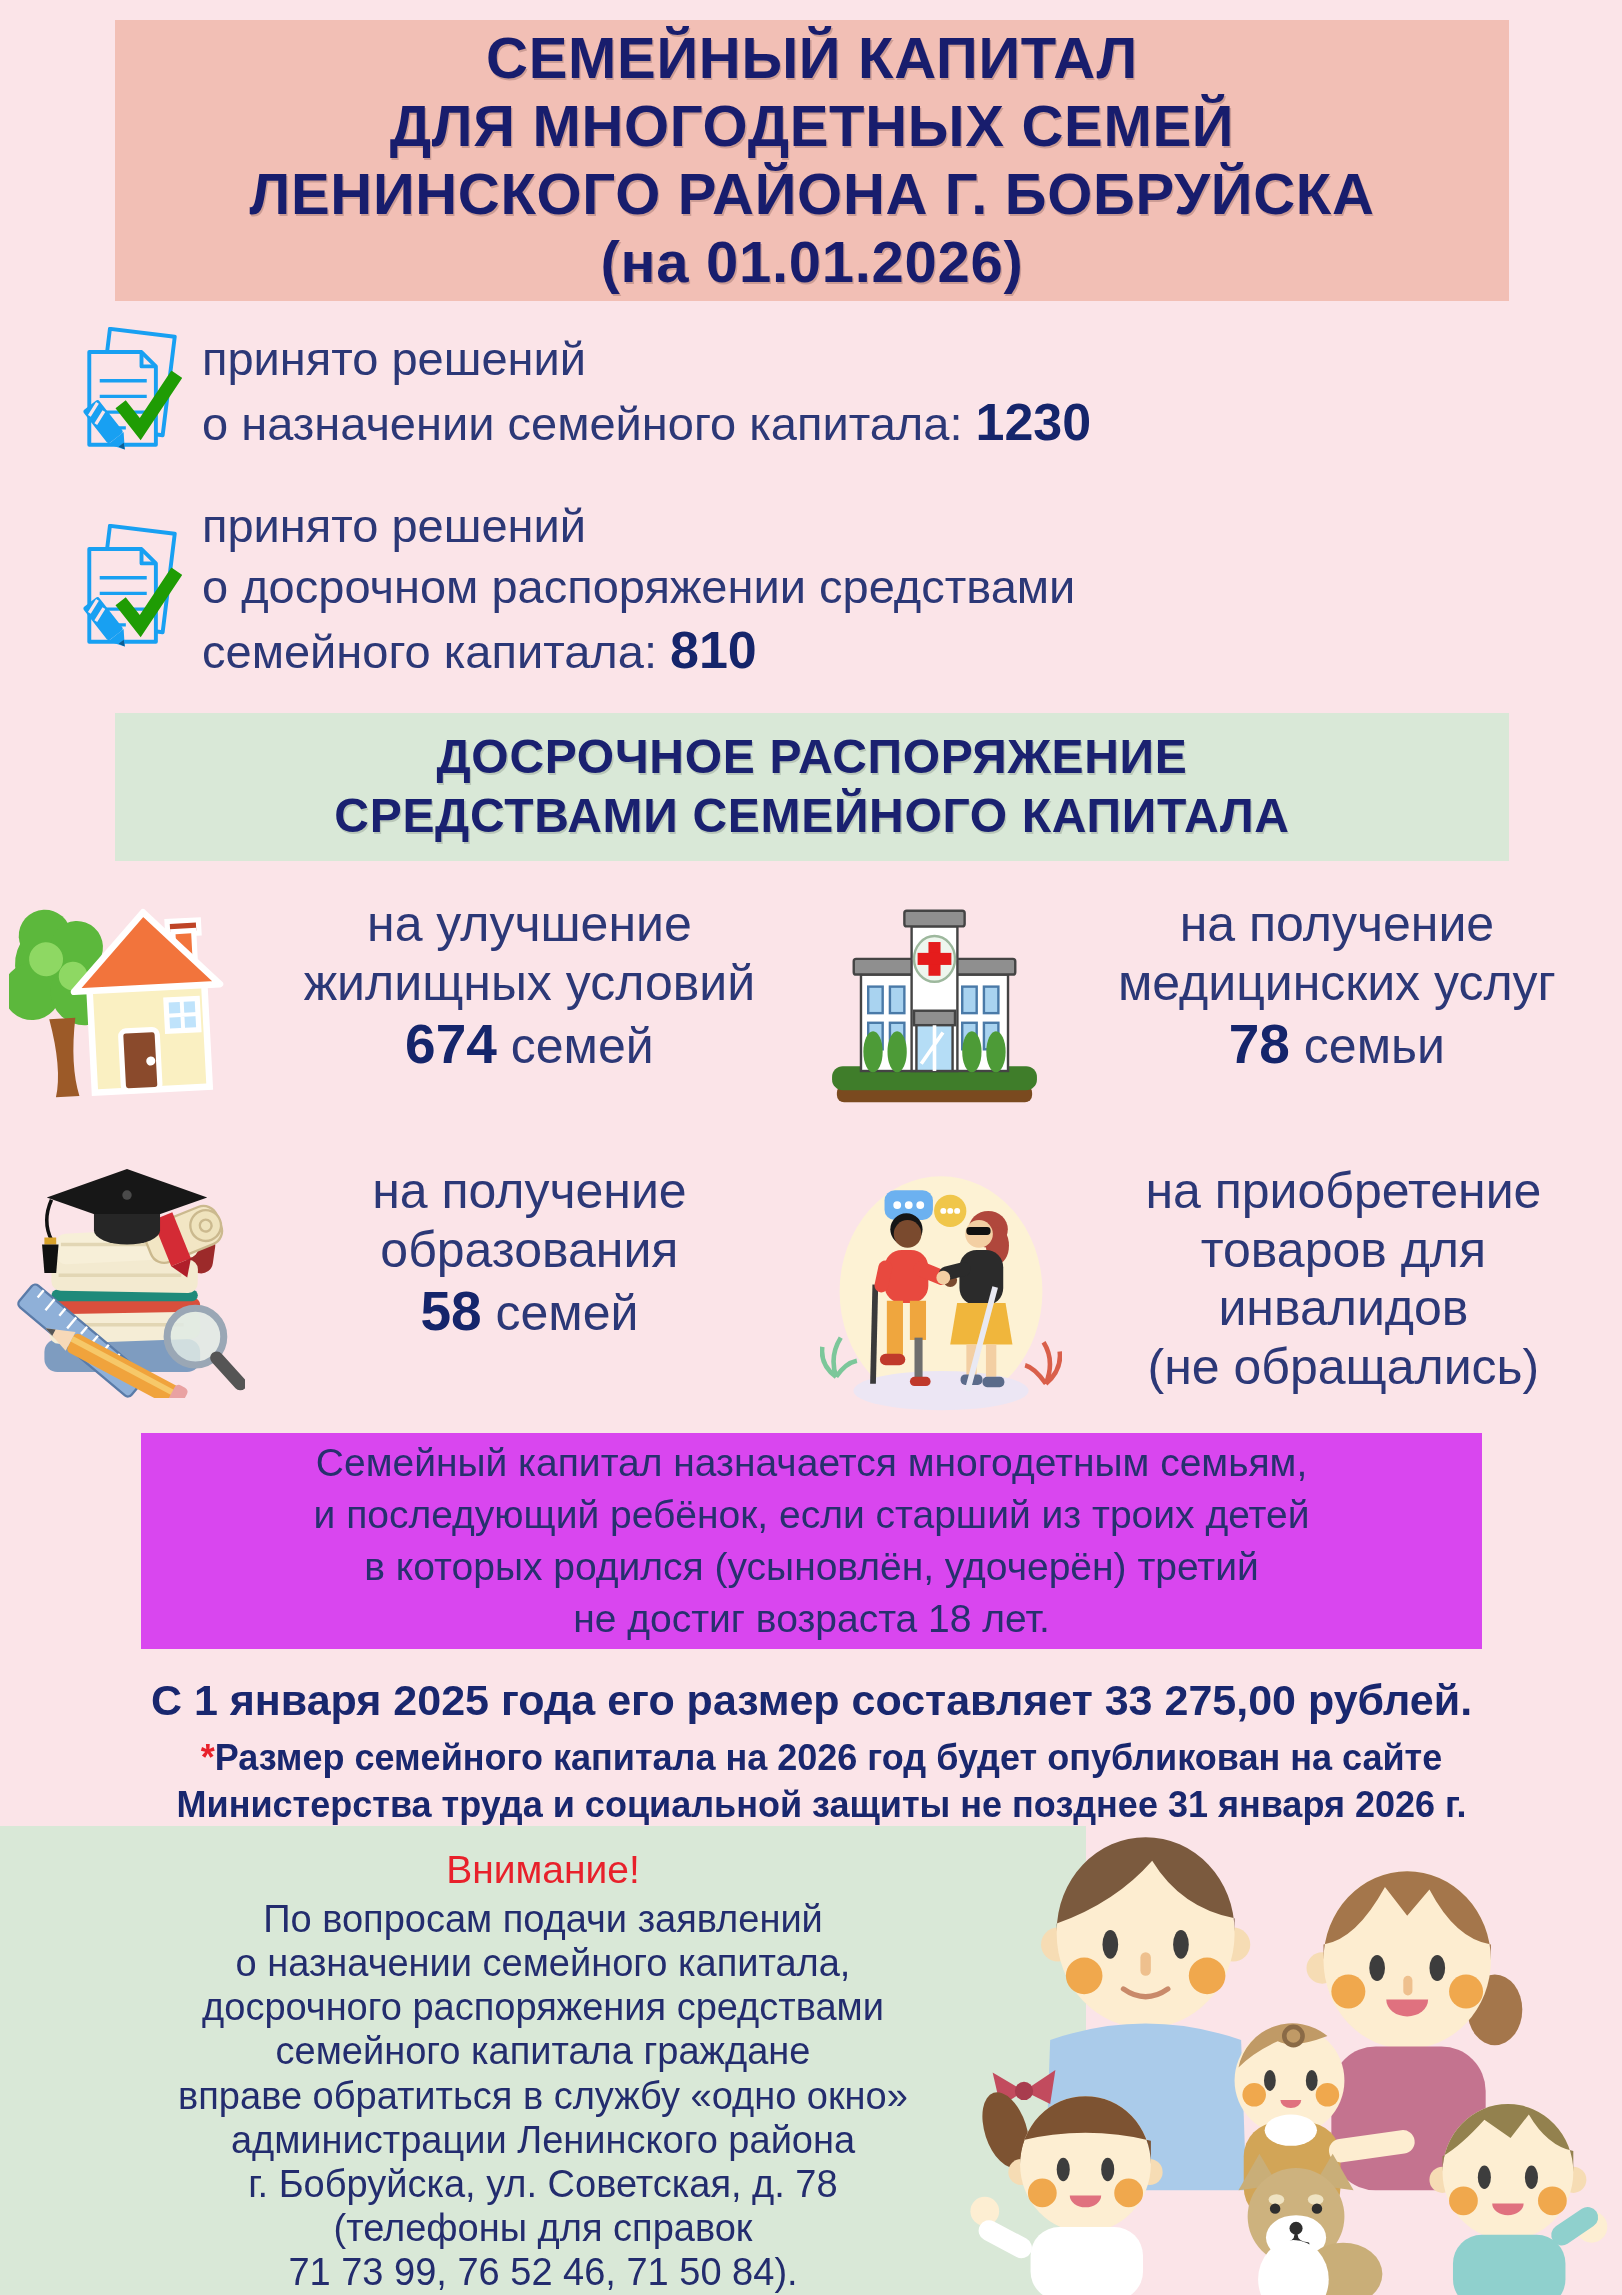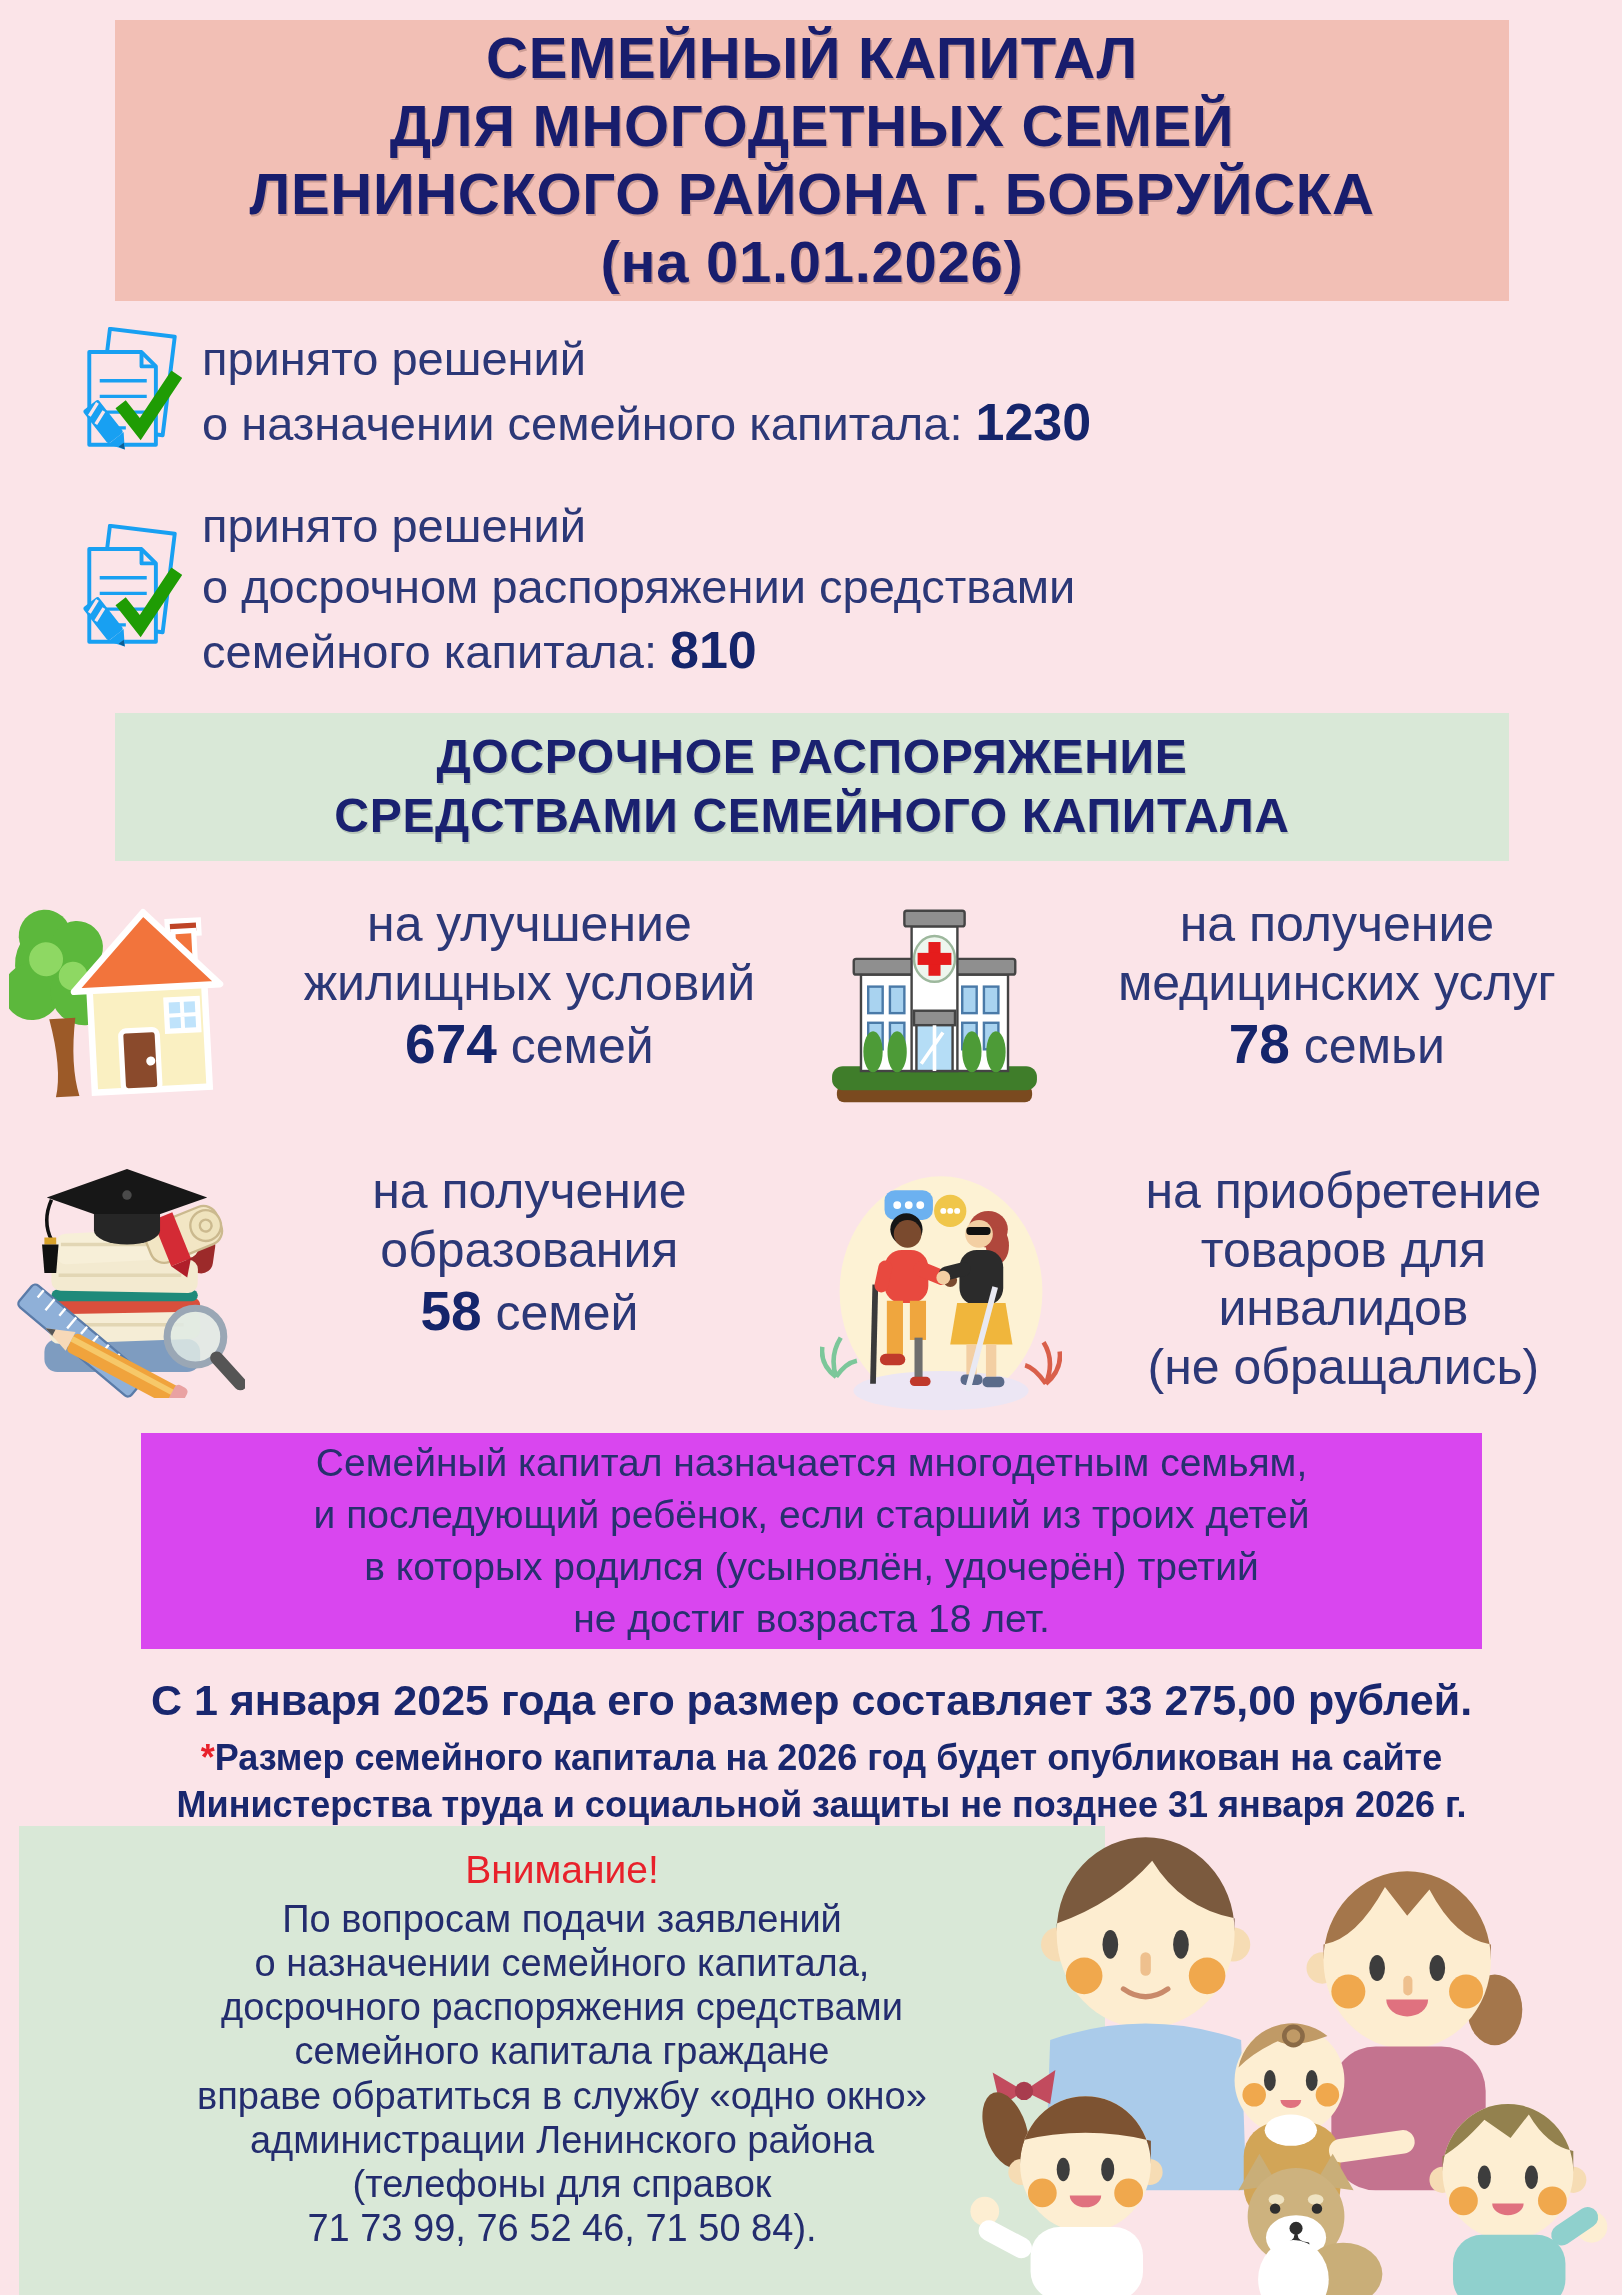--- a/index.html
+++ b/index.html
@@ -59,21 +59,21 @@
     position:absolute; left:0; top:1676px; width:1623px; text-align:center;
     font-size:43px; font-weight:bold; color:#19276e;
   }
   .footnote {
     position:absolute; left:0; top:1735px; width:1623px; text-align:center;
     font-size:36px; font-weight:bold; color:#19276e; line-height:1.3;padding-left:20px;
   }
   .footnote .star { color:#e8212b; }
   
   .attention-box {
-    position:absolute; left:19px; top:1826px; width:1086px; height:470px;
+    position:absolute; left:0; top:1826px; width:1086px; height:470px;
     background:#d9e8d7; text-align:center; padding-top:22px;
   }
   .attention-title { font-size:39px; color:#e8212b; margin-bottom:5.2px; }
   .attention-line { font-size:38px; line-height:1.16; color:#232c6e; }
   .family-illus { position:absolute; right:0; top:1811px; width:667px; height:484px; }
 </style>
 </head>
 <body>
 
 <header class="title-block">
@@ -351,20 +351,21 @@
 </div>
 
 <section class="attention-box">
   <div class="attention-title">Внимание!</div>
   <div class="attention-line">По вопросам подачи заявлений</div>
   <div class="attention-line">о назначении семейного капитала,</div>
   <div class="attention-line">досрочного распоряжения средствами</div>
   <div class="attention-line">семейного капитала граждане</div>
   <div class="attention-line">вправе обратиться в службу «одно окно»</div>
   <div class="attention-line">администрации Ленинского района</div>
+  <div class="attention-line">г. Бобруйска, ул. Советская, д. 78</div>
   <div class="attention-line">(телефоны для справок</div>
   <div class="attention-line">71 73 99, 76 52 46, 71 50 84).</div>
 </section>
 
 <span class="family-illus">
   <svg viewBox="0 0 510 370" width="667" height="484">
 
     <g>
       <circle cx="78" cy="102" r="13" fill="#f6dcb4"></circle>
         <circle cx="212" cy="102" r="13" fill="#f6dcb4"></circle>

